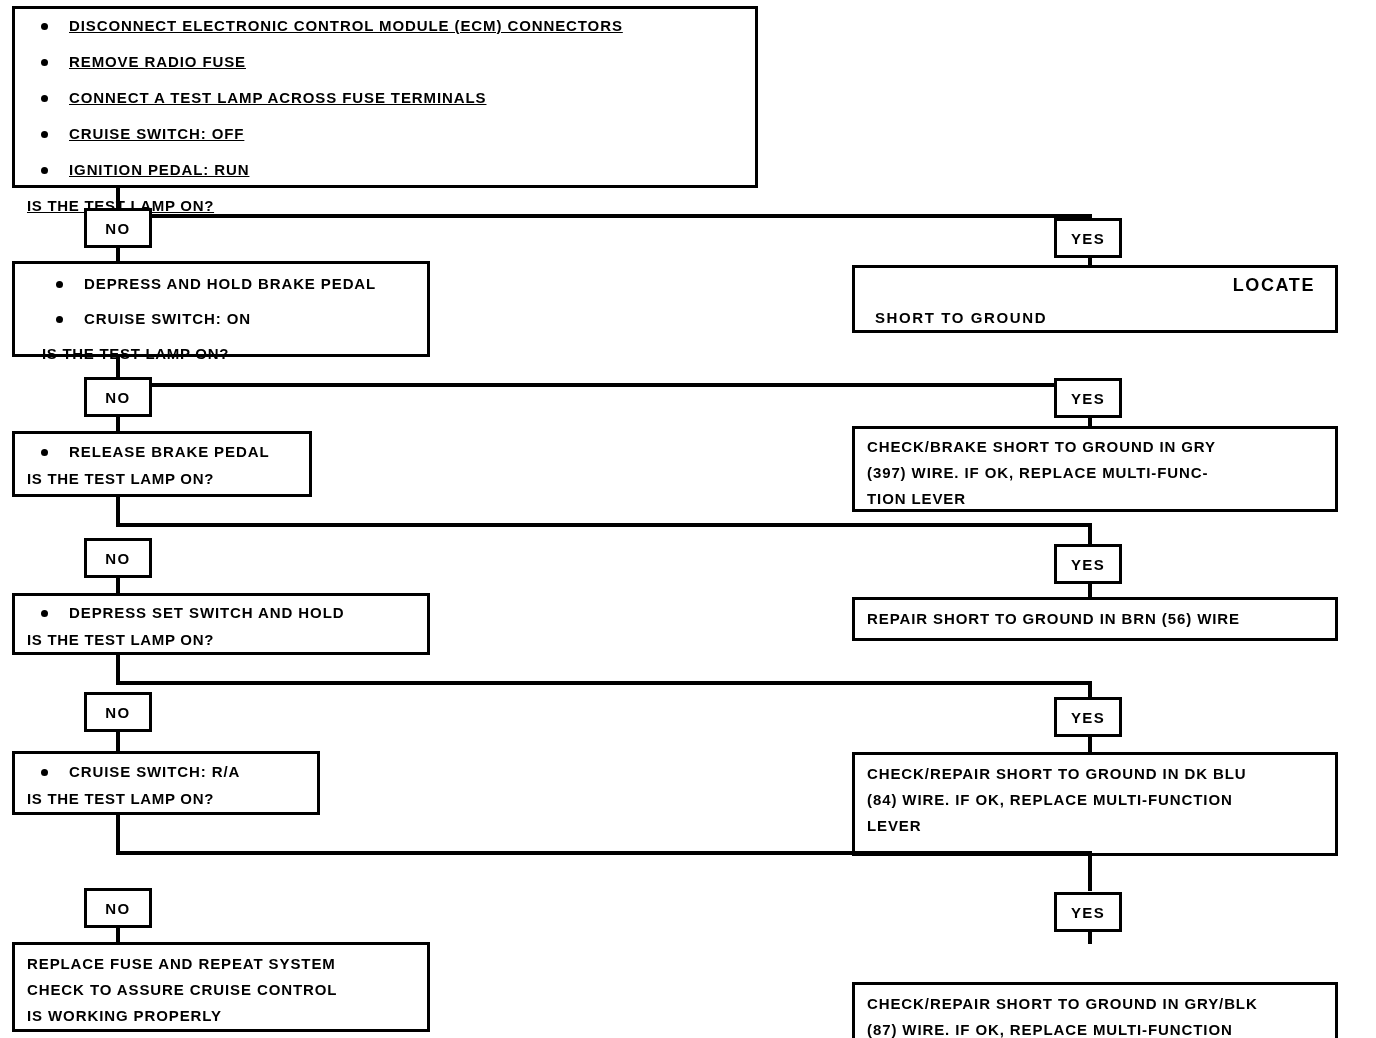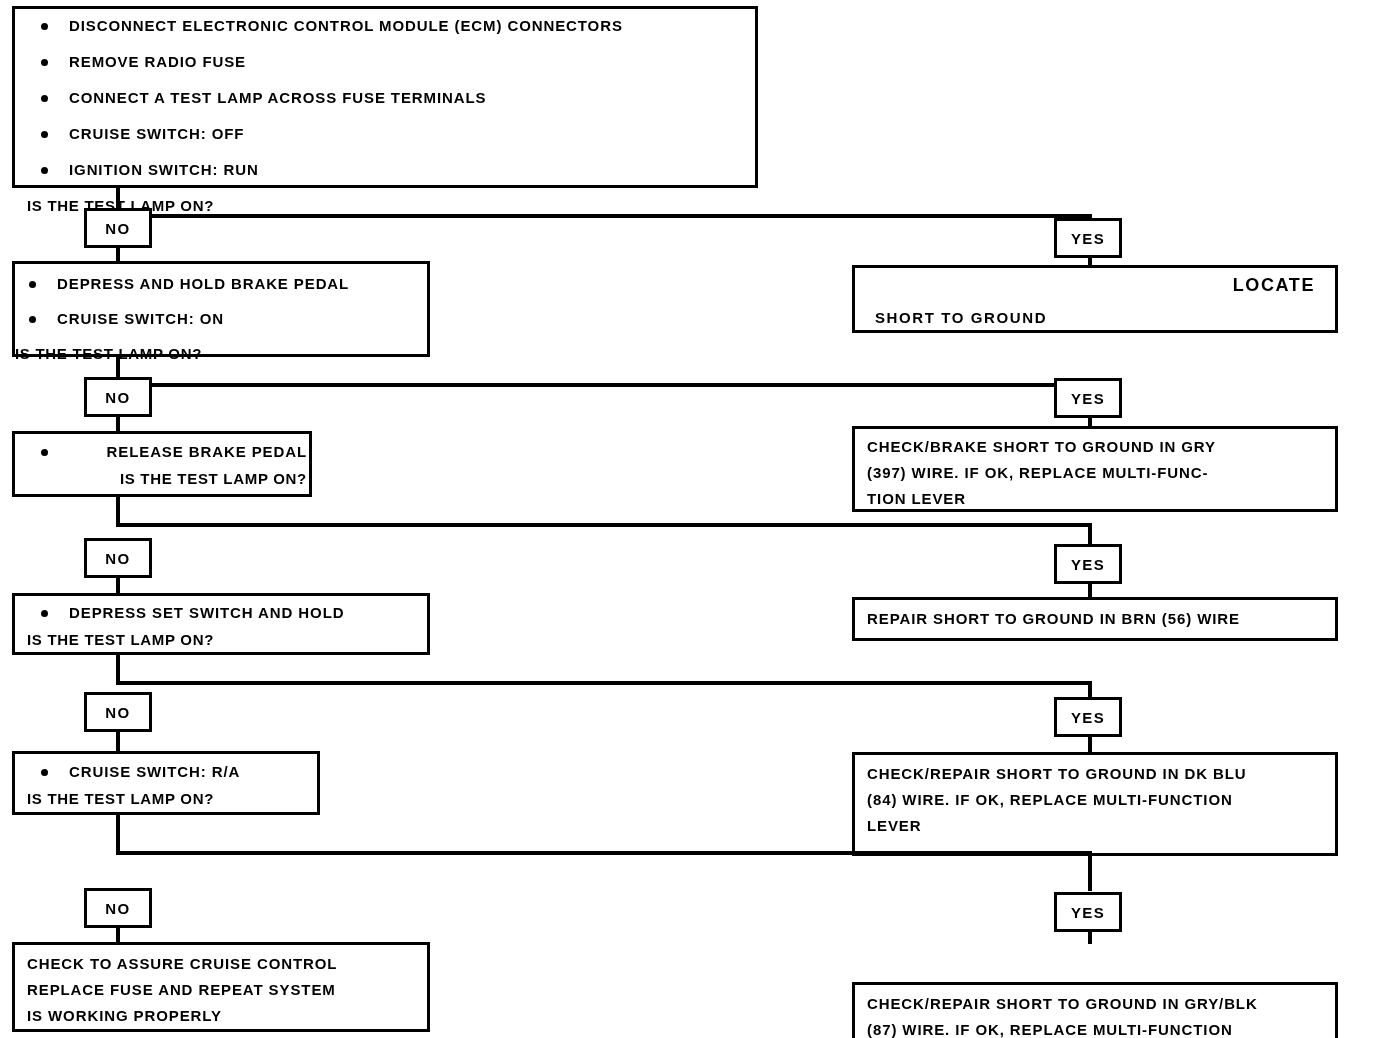--- a/index.html
+++ b/index.html
@@ -127,27 +127,27 @@
     font-size: 15px;
     letter-spacing: 1.6px;
     padding-left: 14px;
   }
 </style>
 </head>
 <body>
 
 <div id="canvas">
 
-  <div class="box sp-lg" style="left:12px; top:6px; width:746px; height:182px;">
+  <div class="box sp-lg" style="left:12px; top:6px; width:746px; height:182px;text-decoration:underline;">
     <div class="box-inner sp-lg">
       <span class="bullet-line"><span class="dot"></span><span>DISCONNECT ELECTRONIC CONTROL MODULE (ECM) CONNECTORS</span></span>
       <span class="bullet-line"><span class="dot"></span><span>REMOVE RADIO FUSE</span></span>
       <span class="bullet-line"><span class="dot"></span><span>CONNECT A TEST LAMP ACROSS FUSE TERMINALS</span></span>
       <span class="bullet-line"><span class="dot"></span><span>CRUISE SWITCH: OFF</span></span>
-      <span class="bullet-line"><span class="dot"></span><span>IGNITION SWITCH: RUN</span></span>
+      <span class="bullet-line"><span class="dot"></span><span>IGNITION PEDAL: RUN</span></span>
       <span class="q-line">IS THE TEST LAMP ON?</span>
     </div>
   </div>
 
   <div class="v-line" style="left:116px; top:188px; height:30px;"></div>
   <div class="h-line" style="left:116px; top:214px; width:976px;"></div>
   <div class="v-line" style="left:1088px; top:214px; height:14px;"></div>
 
   <div class="chip" style="left:84px; top:208px;">
     <span>NO</span>
@@ -160,21 +160,21 @@
   <div class="v-line" style="left:1088px; top:256px; height:12px;"></div>
 
   <div class="box" style="left:852px; top:265px; width:486px; height:68px;">
     <div class="box-inner" style="padding:8px 6px 8px 6px;">
       <span class="split-top">LOCATE</span>
       <span class="split-bottom">SHORT TO GROUND</span>
     </div>
   </div>
 
   <div class="box" style="left:12px; top:261px; width:418px; height:96px;">
-    <div class="box-inner sp-md" style="padding:12px 10px 10px 0;">
+    <div class="box-inner sp-md" style="padding:12px 10px 10px 27px;">
       <span class="bullet-line"><span class="dot"></span><span>DEPRESS AND HOLD BRAKE PEDAL</span></span>
       <span class="bullet-line"><span class="dot"></span><span>CRUISE SWITCH: ON</span></span>
       <span class="q-line">IS THE TEST LAMP ON?</span>
     </div>
   </div>
 
   <div class="v-line" style="left:116px; top:357px; height:30px;"></div>
   <div class="h-line" style="left:116px; top:383px; width:976px;"></div>
   <div class="v-line" style="left:1088px; top:383px; height:12px;"></div>
 
@@ -190,21 +190,21 @@
 
   <div class="box" style="left:852px; top:426px; width:486px; height:86px;">
     <div class="box-inner sp-xs" style="padding:10px 10px 10px 12px;">
       <span class="line">CHECK/BRAKE SHORT TO GROUND IN GRY</span>
       <span class="line">(397) WIRE.   IF OK, REPLACE MULTI-FUNC-</span>
       <span class="line">TION LEVER</span>
     </div>
   </div>
 
   <div class="box" style="left:12px; top:431px; width:300px; height:66px;">
-    <div class="box-inner sp-sm" style="padding:10px 2px 8px 12px;text-align:right;">
+    <div class="box-inner sp-sm" style="padding:10px 10px 8px 12px;">
       <span class="bullet-line"><span class="dot"></span><span>RELEASE BRAKE PEDAL</span></span>
       <span class="q-line">IS THE TEST LAMP ON?</span>
     </div>
   </div>
 
   <div class="v-line" style="left:116px; top:497px; height:30px;"></div>
   <div class="h-line" style="left:116px; top:523px; width:976px;"></div>
   <div class="v-line" style="left:1088px; top:523px; height:26px;"></div>
 
   <div class="chip" style="left:84px; top:538px;">
@@ -268,22 +268,22 @@
   </div>
   <div class="chip" style="left:1054px; top:892px;">
     <span>YES</span>
   </div>
 
   <div class="v-line" style="left:116px; top:926px; height:18px;"></div>
   <div class="v-line" style="left:1088px; top:930px; height:14px;"></div>
 
   <div class="box" style="left:12px; top:942px; width:418px; height:90px;">
     <div class="box-inner sp-xs" style="padding:11px 10px 10px 12px;">
+      <span class="line">REPLACE FUSE AND REPEAT SYSTEM</span>
       <span class="line">CHECK TO ASSURE CRUISE CONTROL</span>
-      <span class="line">REPLACE FUSE AND REPEAT SYSTEM</span>
       <span class="line">IS WORKING PROPERLY</span>
     </div>
   </div>
 
   <div class="box" style="left:852px; top:982px; width:486px; height:90px;">
     <div class="box-inner sp-xs" style="padding:11px 10px 10px 12px;">
       <span class="line">CHECK/REPAIR SHORT TO GROUND IN GRY/BLK</span>
       <span class="line">(87) WIRE. IF OK, REPLACE MULTI-FUNCTION</span>
       <span class="line">LEVER</span>
     </div>

